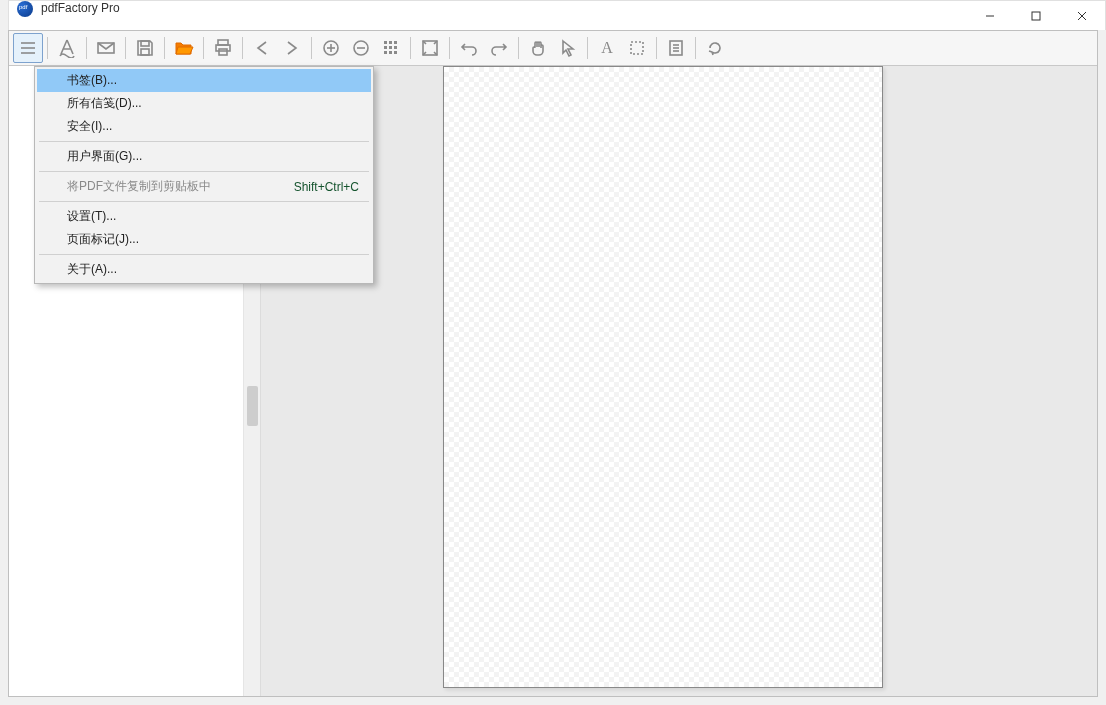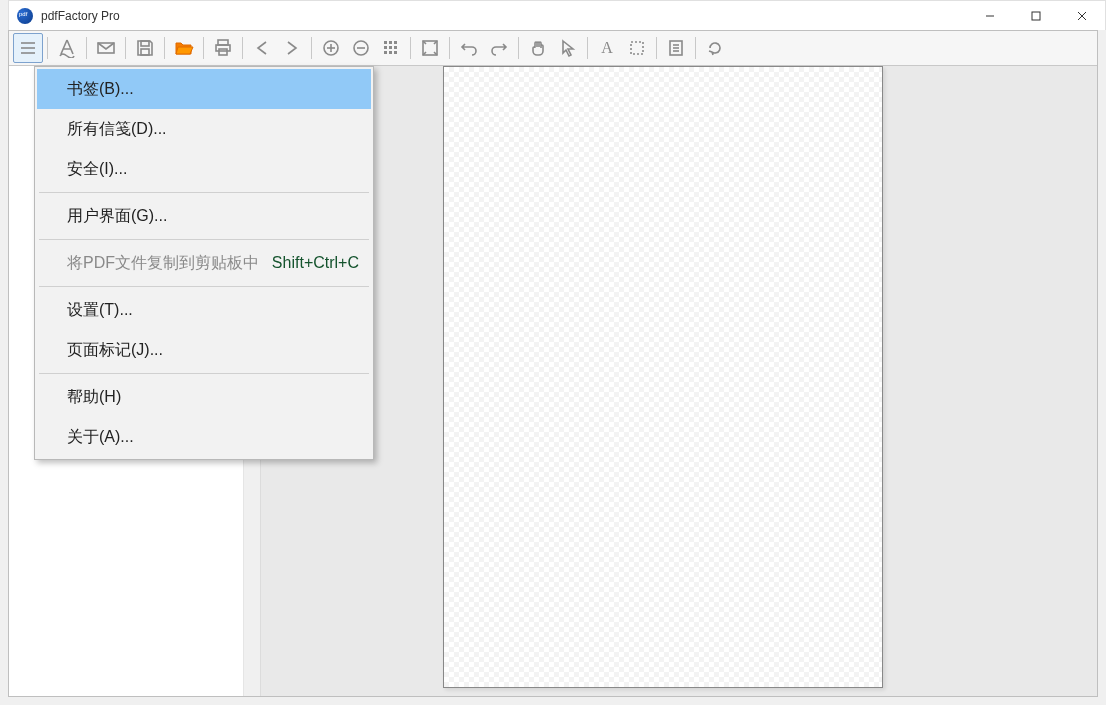--- a/index.html
+++ b/index.html
@@ -1,20 +1,20 @@
 <!DOCTYPE html>
 <html><head>
 <meta charset="utf-8">
 <style>
   * { box-sizing: border-box; }
   html, body { margin: 0; padding: 0; font-family: "Microsoft YaHei", "Segoe UI", sans-serif; font-size: 12px; color: #333; }
   body { width: 1106px; height: 705px; overflow: hidden; background: #f0f0f0; position: relative; }
 
   
-  .titlebar { position: absolute; left: 8px; top: 0; right: 0; height: 30px; background: #fff; display: flex; align-items: center; border: 1px solid #e0e0e0; border-bottom: none; }
+  .titlebar { position: absolute; left: 8px; top: 0; right: 0; height: 30px; background: #fff; display: flex; align-items: flex-start; border: 1px solid #e0e0e0; border-bottom: none; }
   .titlebar .app-icon { width: 16px; height: 16px; margin-left: 8px; border-radius: 50%; background: radial-gradient(circle at 30% 30%, #2a6dd4, #0a3a8a); position: relative; }
   .titlebar .app-icon::after { content: "pdf"; position: absolute; font-size: 6px; color: #fff; left: 2px; top: 3px; }
   .titlebar .title-text { margin-left: 8px; font-size: 12px; color: #333; }
   .titlebar .win-controls { margin-left: auto; display: flex; }
   .win-btn { width: 46px; height: 30px; display: flex; align-items: center; justify-content: center; color: #333; }
   .win-btn svg { width: 10px; height: 10px; }
 
   
   .app-window { position: absolute; left: 8px; top: 30px; right: 8px; bottom: 8px; background: #f0f0f0; border: 1px solid #bfbfbf; }
 
@@ -36,21 +36,21 @@
     background-image:
       linear-gradient(45deg, #f3f3f3 25%, transparent 25%, transparent 75%, #f3f3f3 75%),
       linear-gradient(45deg, #f3f3f3 25%, transparent 25%, transparent 75%, #f3f3f3 75%);
     background-size: 10px 10px;
     background-position: 0 0, 5px 5px;
     box-shadow: 2px 2px 4px rgba(0,0,0,0.1);
   }
 
   
   .dropdown { position: absolute; left: 25px; top: 35px; width: 340px; background: #f2f2f2; border: 1px solid #b8b8b8; box-shadow: 3px 3px 6px rgba(0,0,0,0.25); z-index: 100; padding: 2px; }
-  .dd-item { height: 40px; display: flex; align-items: center; padding-left: 30px; padding-right: 12px; font-size: 16px; color: #222; white-space: nowrap; }
+  .dd-item { height: 23px; display: flex; align-items: center; padding-left: 30px; padding-right: 12px; font-size: 12px; color: #222; white-space: nowrap; }
   .dd-item.highlighted { background: #91c9f7; }
   .dd-item.disabled { color: #8a8a8a; }
   .dd-item .shortcut { margin-left: auto; color: #14532d; }
   .dd-sep { height: 1px; background: #d0d0d0; margin: 3px 2px; } 
 
   
   .ico { stroke: #8a8a8a; stroke-width: 1.6; fill: none; }
   .ico-fill { fill: #8a8a8a; stroke: none; }
   .ico-orange { fill: #f57c00; stroke: #e06a00; }
 </style>
@@ -254,20 +254,17 @@
       </div>
       <div class="dd-sep"></div>
       <div class="dd-item">
         <span>设置(T)...</span>
       </div>
       <div class="dd-item">
         <span>页面标记(J)...</span>
       </div>
       <div class="dd-sep"></div>
       <div class="dd-item">
-        <span>帮助(H)</span>
-      </div>
-      <div class="dd-item">
         <span>关于(A)...</span>
       </div>
     </div>
 
 </div>
 
 </body></html>

